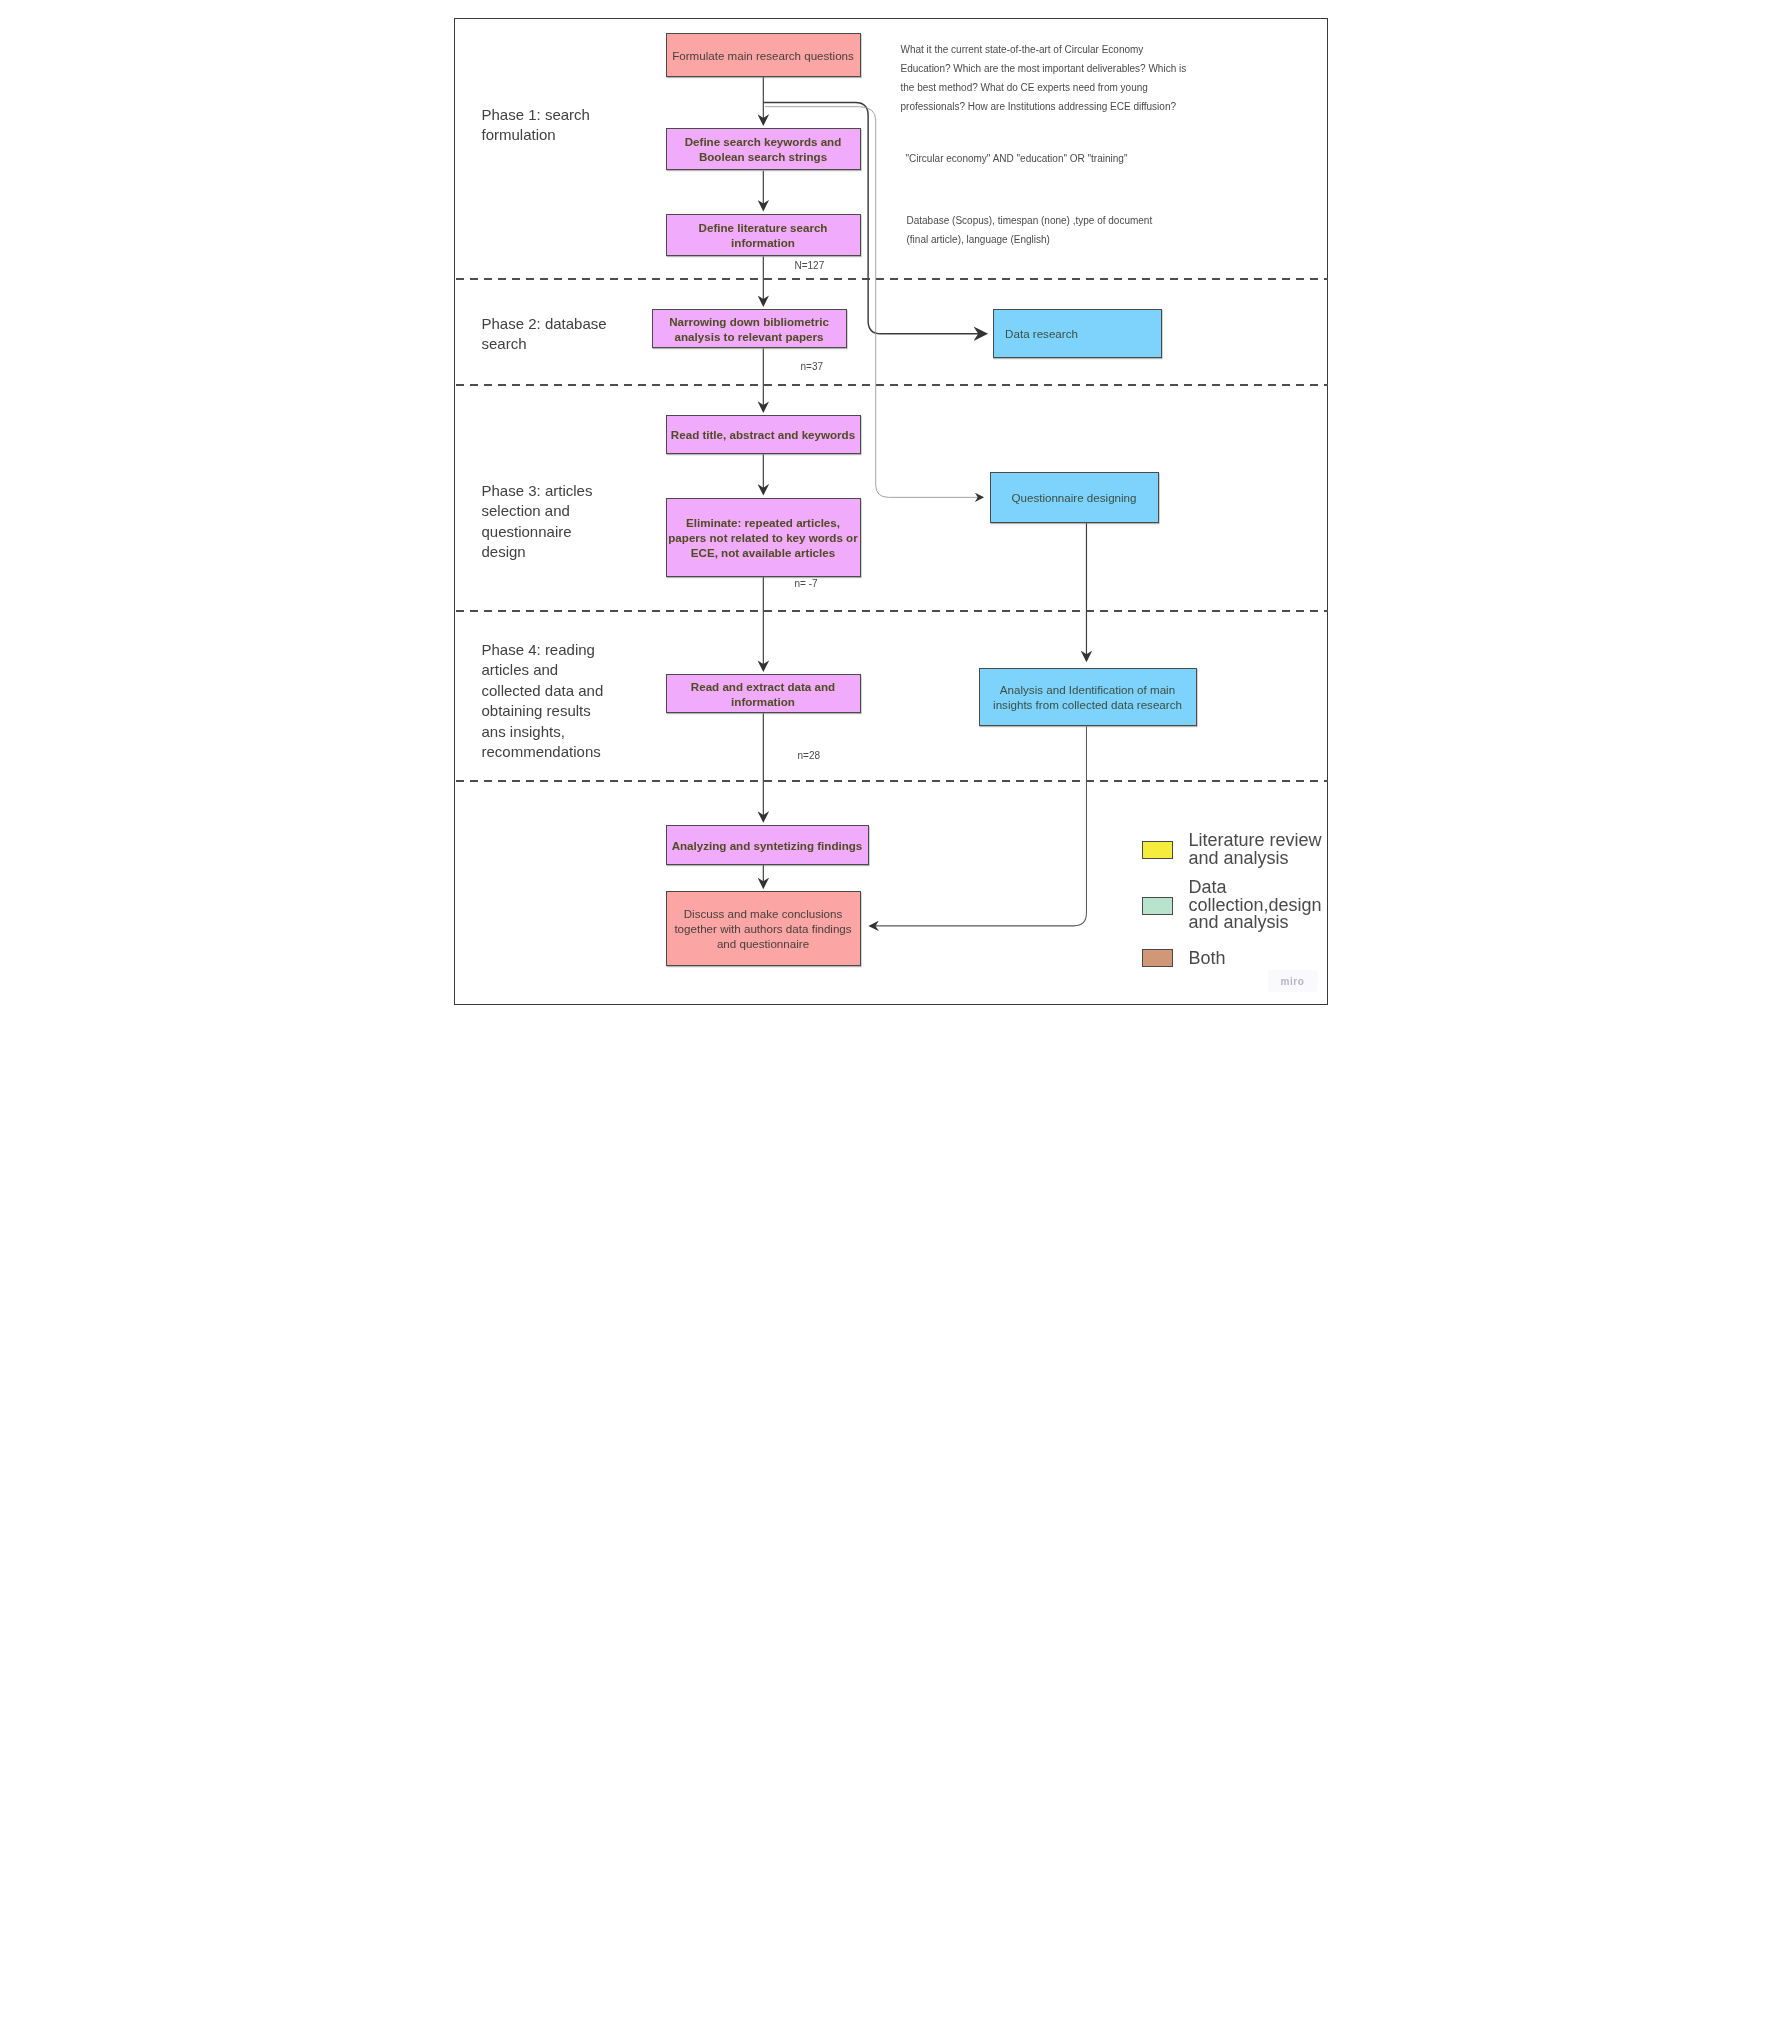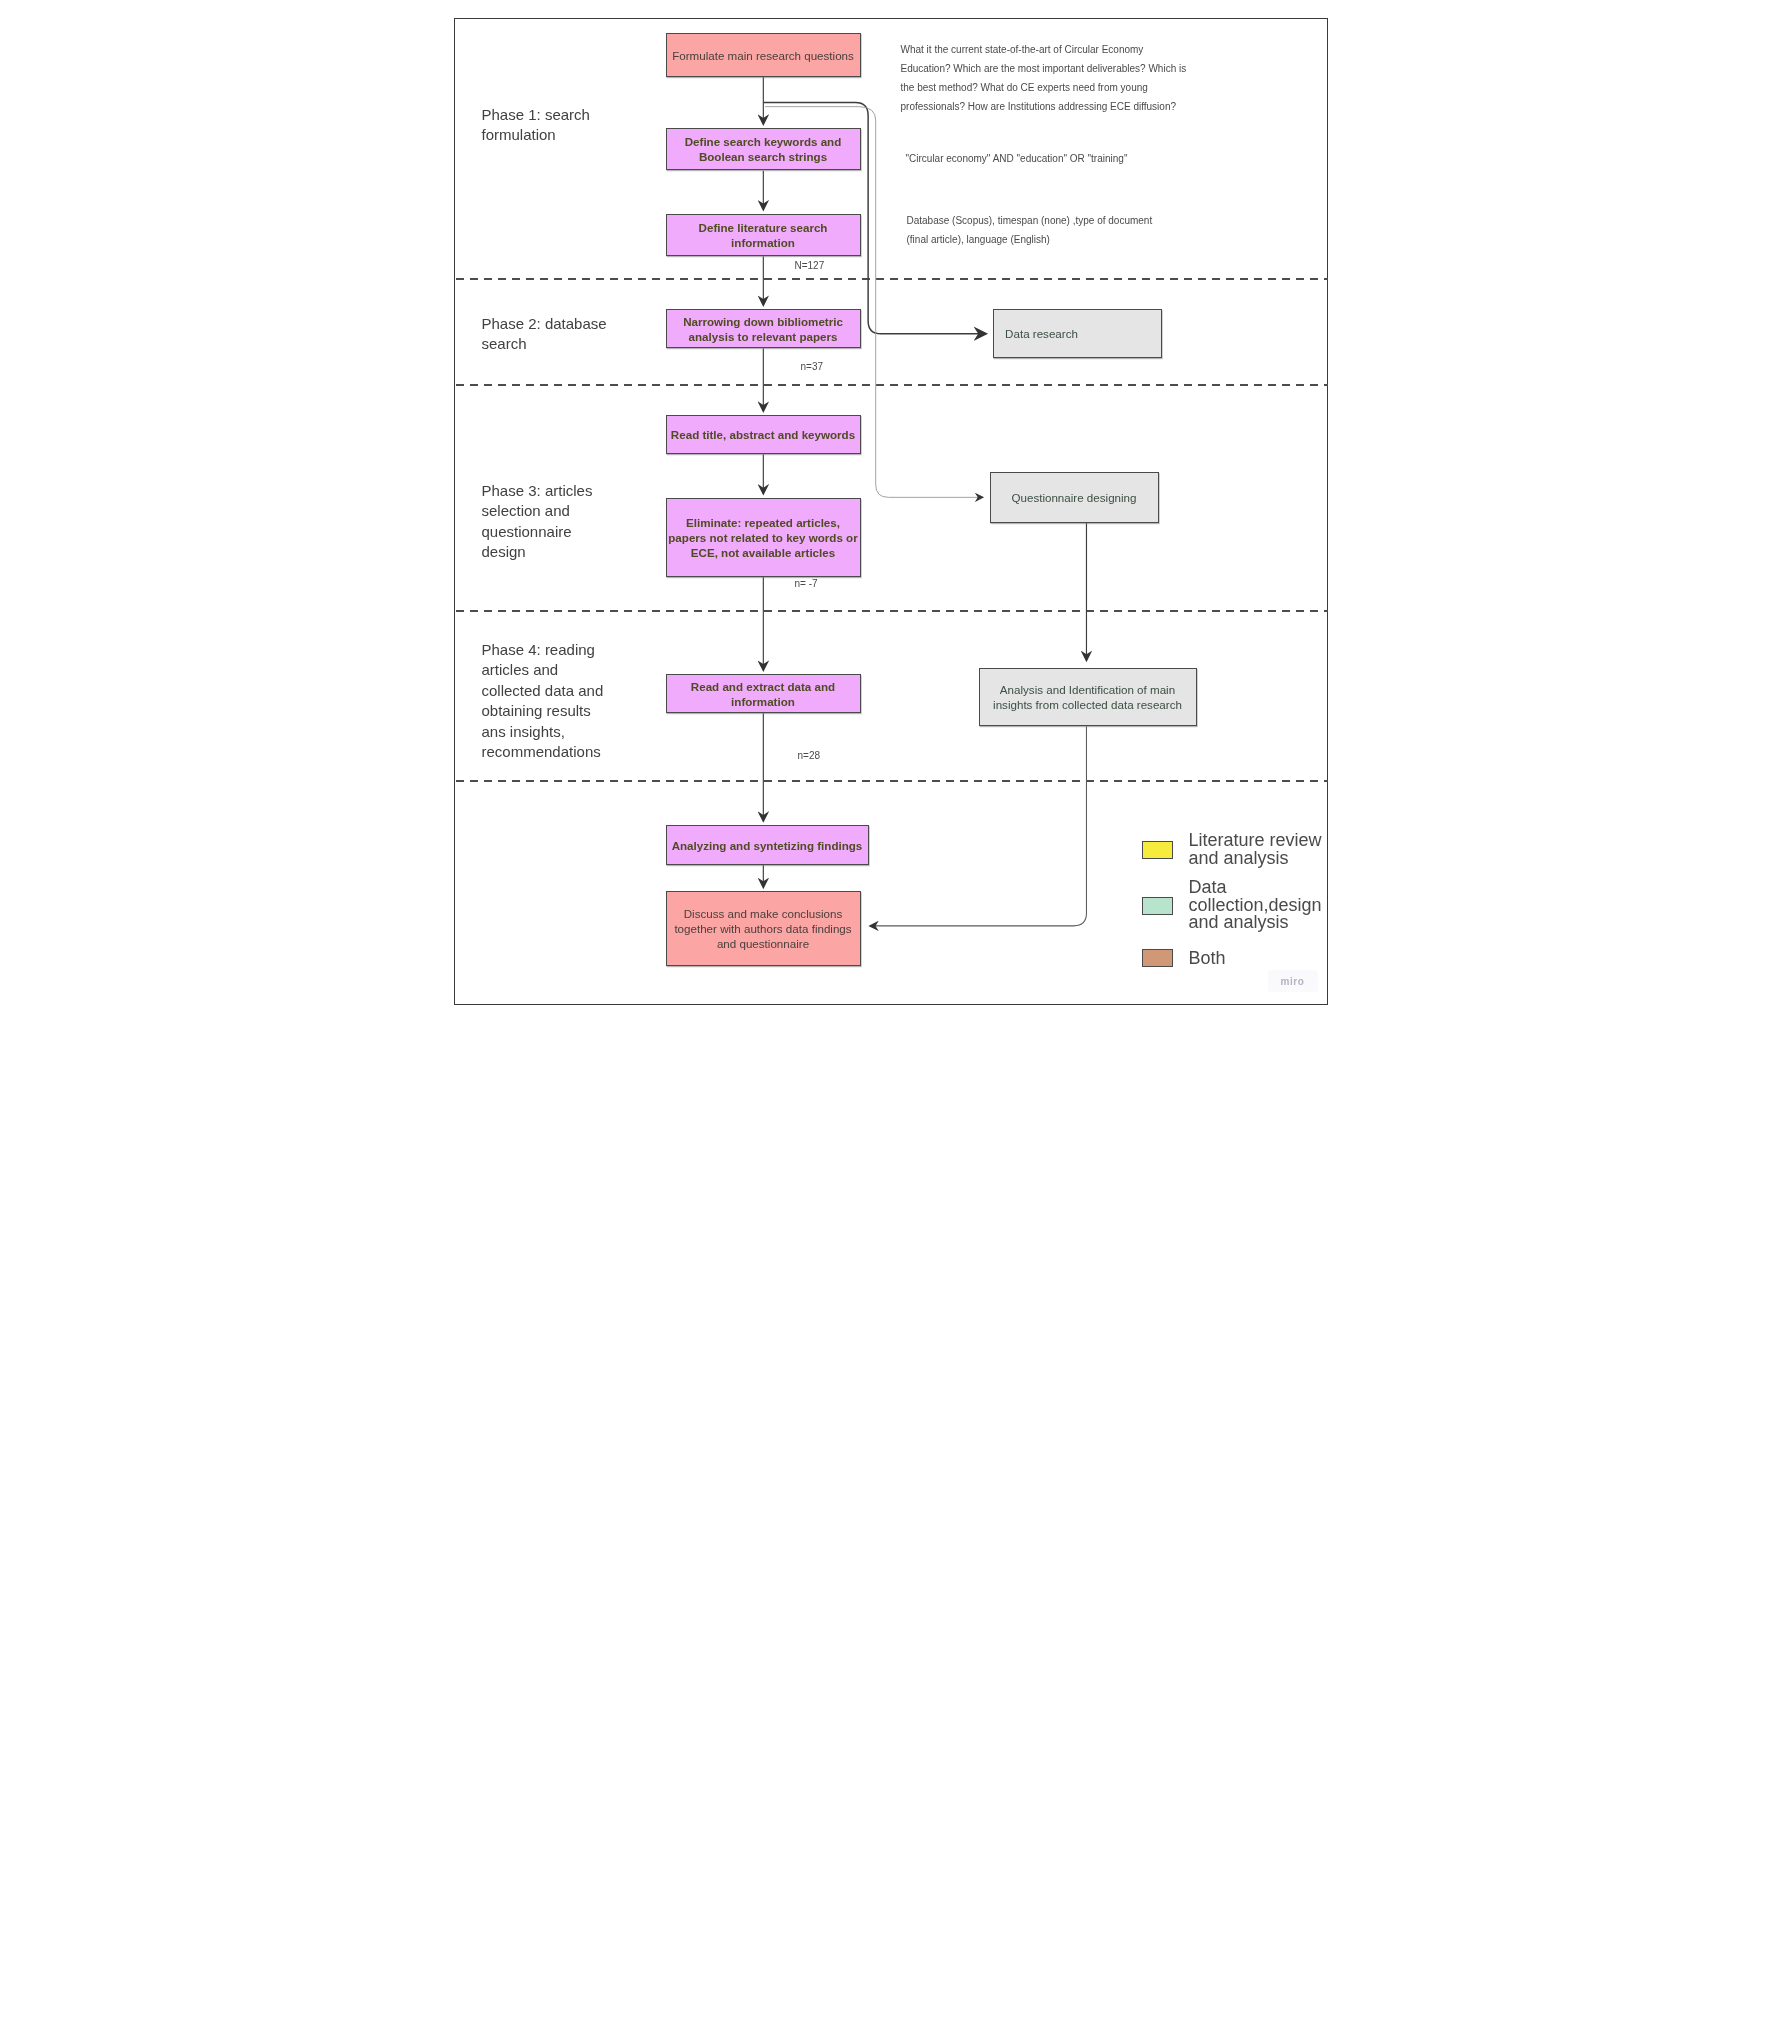--- a/index.html
+++ b/index.html
@@ -7,21 +7,21 @@
   .frame{position:absolute;left:8.2px;top:17.5px;width:874px;height:987px;border:1.7px solid #3a3a3a;box-sizing:border-box;background:#fff;}
   .ml{white-space:pre-line;}
   .phase-label{position:absolute;color:#414141;font-size:15px;line-height:20.4px;text-align:left;}
   .sep{position:absolute;left:10px;width:872px;height:1.7px;
        background:repeating-linear-gradient(90deg,#4d4d4d 0 7.6px,transparent 7.6px 14px);}
   .fbox{position:absolute;box-sizing:border-box;border:1.2px solid #4a4a4a;
         display:flex;align-items:center;justify-content:center;text-align:center;
         font-size:11.6px;line-height:15px;box-shadow:0.6px 1.2px 0 rgba(120,120,120,.55);}
   .yellow{background:#f0abfc;color:#4f4b22;font-weight:bold;}
   .tan{background:#fca5a5;color:#49403b;}
-  .green{background:#e5e5e5;color:#3c4f44;}
+  .green{background:#7dd3fc;color:#3c4f44;}
   .annot{position:absolute;color:#4a4a4a;font-size:10px;line-height:19px;}
   .nlabel{position:absolute;color:#4a4a4a;font-size:10px;}
   .legend-swatch{position:absolute;width:31px;height:18px;border:1.2px solid #4a4a4a;box-sizing:border-box;}
   .legend-label{position:absolute;color:#4a4a4a;font-size:18px;line-height:17.5px;}
   .watermark{position:absolute;left:822px;top:970px;width:50px;height:22px;background:rgba(250,250,252,.9);
              border-radius:2.3px;color:#b6b2c6;font-size:10px;font-weight:bold;letter-spacing:0.6px;
              display:flex;align-items:center;justify-content:center;}
   svg.wires{position:absolute;left:0;top:0;width:892px;height:1018px;pointer-events:none;}
 </style>
 </head>
@@ -69,21 +69,21 @@
     <path d="M1100,898 V1133" stroke="#3d3d3d" stroke-width="2" fill="none" marker-end="url(#ah)"></path>
     <path d="M1100,1247 V1568 Q1100,1590 1078,1590 H729" stroke="#5a5a5a" stroke-width="1.8" fill="none" marker-end="url(#ah)"></path>
   </svg>
 
   <div class="fbox tan" style="left:220px;top:33px;width:195px;height:44px;">Formulate main research
 questions</div>
   <div class="fbox yellow" style="left:220px;top:128px;width:195px;height:42px;">Define search keywords and
 Boolean search strings</div>
   <div class="fbox yellow" style="left:220px;top:214px;width:195px;height:42px;">Define literature search
 information</div>
-  <div class="fbox yellow" style="left:220px;top:309px;width:195px;height:39px;">Narrowing down bibliometric
+  <div class="fbox yellow" style="left:206px;top:309px;width:195px;height:39px;">Narrowing down bibliometric
 analysis to relevant papers</div>
   <div class="fbox yellow" style="left:220px;top:415px;width:195px;height:39px;">Read title, abstract and
 keywords</div>
   <div class="fbox yellow" style="left:220px;top:498px;width:195px;height:79px;">Eliminate: repeated articles,
 papers not related to key
 words or ECE, not available
 articles</div>
   <div class="fbox yellow" style="left:220px;top:674px;width:195px;height:39px;">Read and extract data and
 information</div>
   <div class="fbox yellow" style="left:220px;top:825px;width:203px;height:40px;">Analyzing and syntetizing findings</div>

